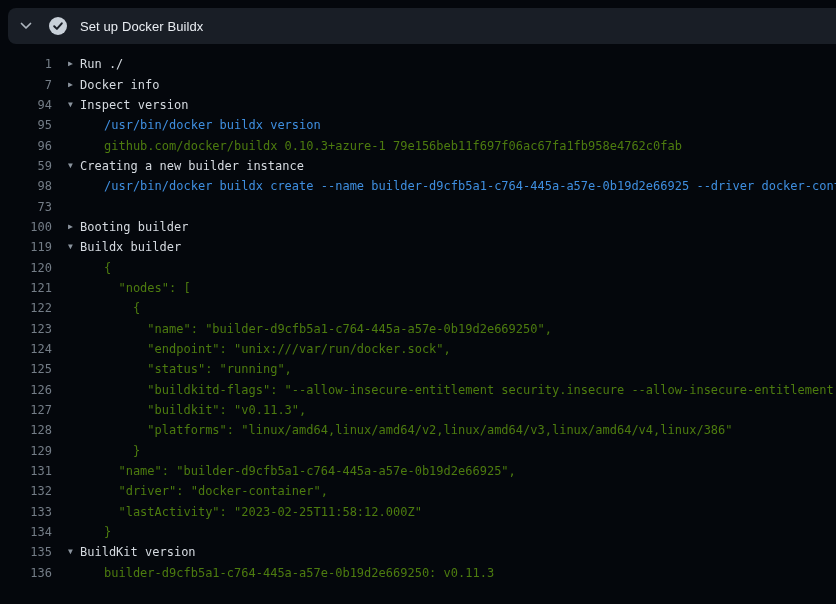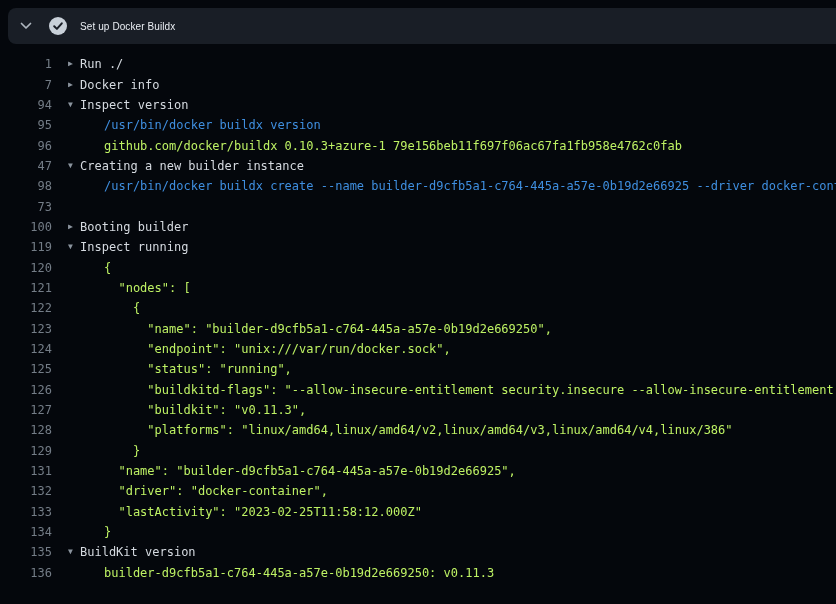--- a/index.html
+++ b/index.html
@@ -42,21 +42,21 @@
   }
   .check {
     width: 18px;
     height: 18px;
     margin-left: 15px;
     flex: none;
   }
   .step-title {
     margin-left: 13px;
     font-family: "Liberation Sans", "DejaVu Sans", sans-serif;
-    font-size: 10px;
+    font-size: 13px;
     font-weight: 500;
     color: #e9edf2;
     letter-spacing: 0.1px;
   }
   
   .log {
     position: absolute;
     left: 0;
     top: 54px;
     right: 0;
@@ -87,21 +87,21 @@
     color: #8b949e;
     cursor: pointer;
   }
   .txt {
     flex: none;
     white-space: pre;
   }
   .row:not(.group) .txt { margin-left: 52px; }
   .row.group .txt { color: #d5dae0; }
   .row.command .txt { color: #3f8fe0; }
-  .row.output .txt { color: #bef264; }
+  .row.output .txt { color: #4d7c0f; }
 </style>
 </head>
 <body>
 
 <div class="stage">
 
   <div class="step-header">
     <span class="chevron">
       <svg width="14" height="14" viewBox="0 0 14 14">
         <path d="M2.5 4.5 L7 9 L11.5 4.5" fill="none" stroke="#aeb6bf" stroke-width="1.7" stroke-linecap="round" stroke-linejoin="round"></path>
@@ -136,42 +136,42 @@
       <span class="num">95</span>
       
       <span class="txt">/usr/bin/docker buildx version</span>
     </div>
       <div class="row output">
       <span class="num">96</span>
       
       <span class="txt">github.com/docker/buildx 0.10.3+azure-1 79e156beb11f697f06ac67fa1fb958e4762c0fab</span>
     </div>
       <div class="row group">
-      <span class="num">47</span>
+      <span class="num">59</span>
       <span class="arrow">▼</span>
       <span class="txt">Creating a new builder instance</span>
     </div>
       <div class="row command">
       <span class="num">98</span>
       
       <span class="txt">/usr/bin/docker buildx create --name builder-d9cfb5a1-c764-445a-a57e-0b19d2e66925 --driver docker-container</span>
     </div>
       <div class="row output">
       <span class="num">73</span>
       
     </div>
       <div class="row group">
       <span class="num">100</span>
       <span class="arrow">▶</span>
       <span class="txt">Booting builder</span>
     </div>
       <div class="row group">
       <span class="num">119</span>
       <span class="arrow">▼</span>
-      <span class="txt">Inspect running</span>
+      <span class="txt">Buildx builder</span>
     </div>
       <div class="row output">
       <span class="num">120</span>
       
       <span class="txt">{</span>
     </div>
       <div class="row output">
       <span class="num">121</span>
       
       <span class="txt">  "nodes": [</span>

